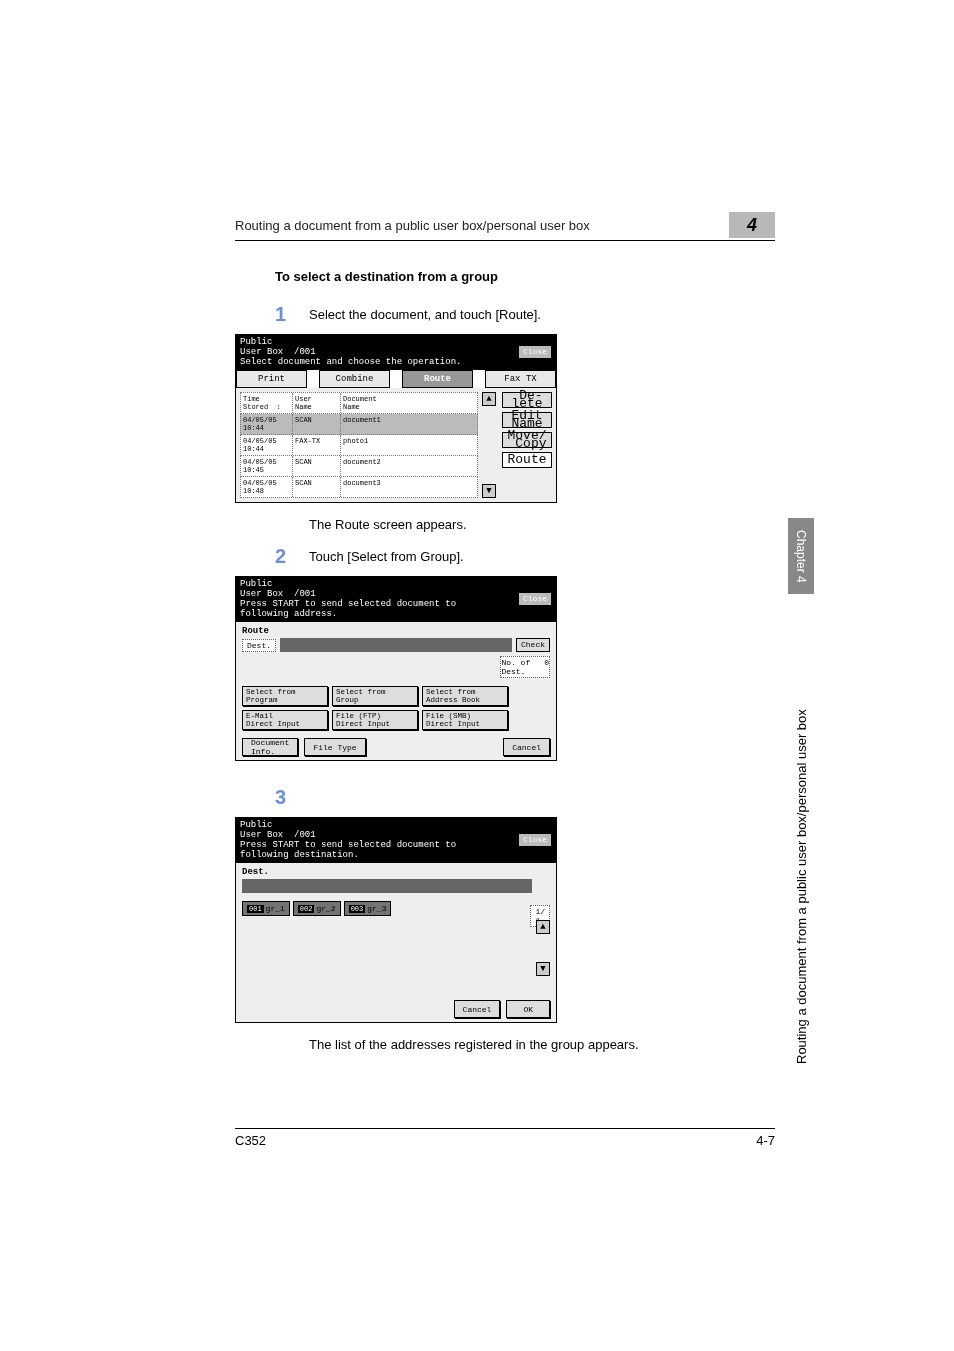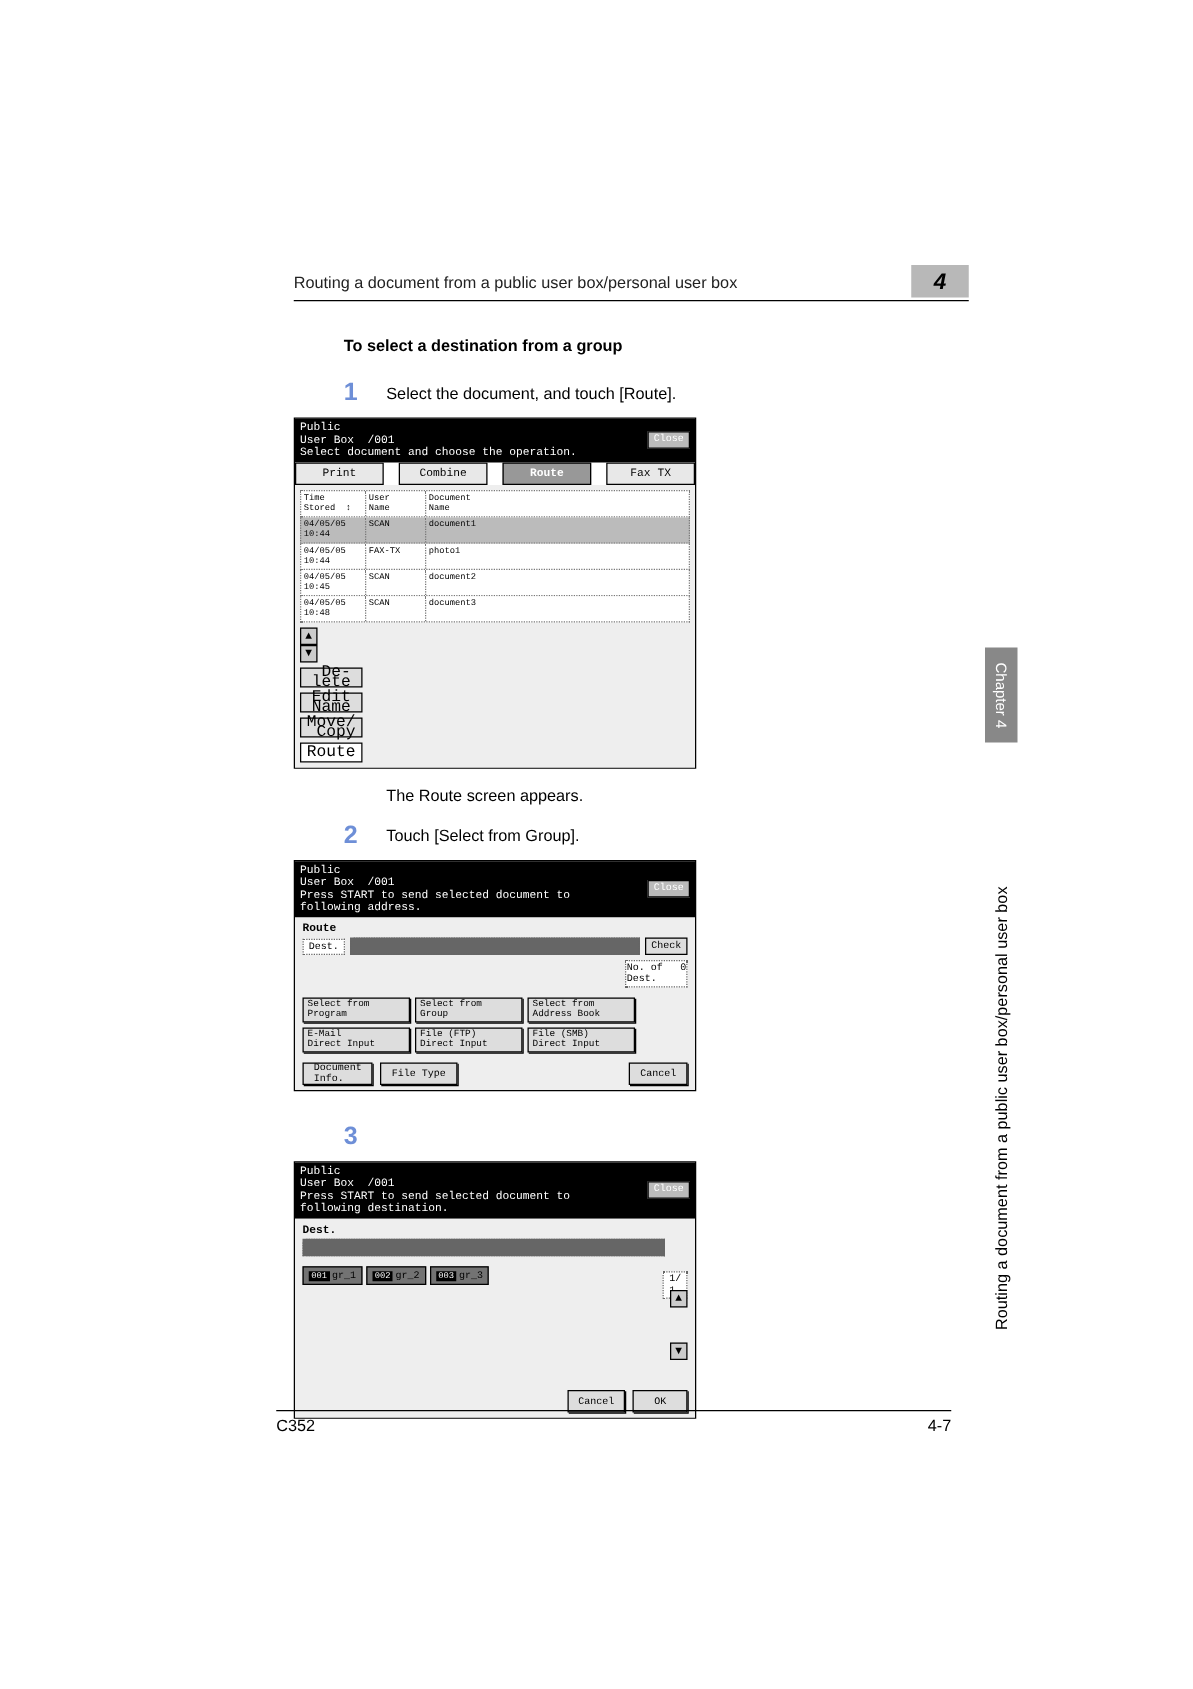--- a/index.html
+++ b/index.html
@@ -113,21 +113,20 @@
       align-items: center;
       justify-content: center;
       background: #e8e8e8;
     }
     .tab.active { background: #989898; color: #fff; font-weight: bold; }
     .listpanel {
       display: flex;
       padding: 4px;
       gap: 4px;
       background: #eee;
-      flex-direction: column;
     }
     .listwrap { flex: 1; }
     .listhead {
       display: flex;
       font-size: 7px;
       border: 1px dotted #777;
       background: #fff;
     }
     .listhead .c1 { width: 52px; padding: 2px 2px; border-right: 1px dotted #777;}
     .listhead .c2 { width: 48px; padding: 2px 2px; border-right: 1px dotted #777;}
@@ -202,21 +201,21 @@
       position:absolute; right:-14px; top:0; width:14px; display:flex; flex-direction:column; gap:28px;
     }
     .scroll3 .sb{ width:14px; height:14px; border:1px solid #000; background:#ccc; font-size:9px; display:flex; align-items:center; justify-content:center;}
     .countbox {
       position:absolute; right:-2px; top:-18px; border:1px dotted #666;
       font-size:8px; font-family:"Courier New", monospace; padding:1px 4px; background:#fff;
     }
 
     .footer {
       position:absolute;
-      left:221px;
+      left:235px;
       width:540px;
       top: 1128px;
       display:flex;
       justify-content:space-between;
       font-size:13px;
       border-top:1px solid #000;
       padding-top:4px;
     }
 
     .sidetab {
@@ -428,18 +427,19 @@
       </div>
       <div class="bottomrow" style="justify-content:flex-end;">
         <div class="pair">
           <div class="gbtn">Cancel</div>
           <div class="gbtn" style="padding:2px 16px;">OK</div>
         </div>
       </div>
     </div>
   </div>
 
+  <div class="result-text">The list of the addresses registered in the group appears.</div>
 </div>
 
 <div class="footer">
   <span>C352</span>
   <span>4-7</span>
 </div>
 
 </body></html>

